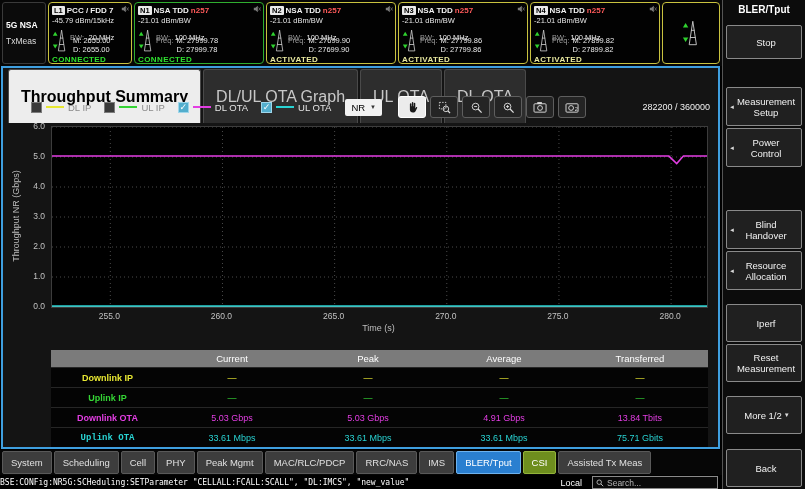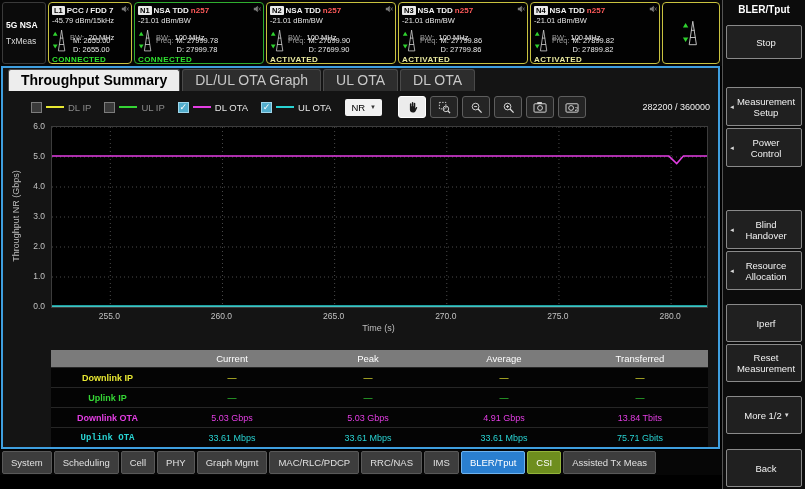--- a/index.html
+++ b/index.html
@@ -32,21 +32,21 @@
   .cell-status{font-size:8px;font-weight:bold;letter-spacing:.4px;height:10px;}
   .spk{position:absolute;right:2px;top:2px;width:8px;height:8px;opacity:.8;}
   .cell-partial{width:58px;flex:0 0 58px;display:flex;align-items:center;justify-content:center;}
   .cell-partial .tower{position:static;width:18px;height:30px;}
 
   
   #main{position:absolute;left:1px;top:66px;width:719px;height:383px;background:#141414;
         border:2px solid #3f9fdf;box-sizing:border-box;}
   .tabs{position:absolute;left:0;top:1px;display:flex;gap:2px;padding-left:5px;}
   .tab{background:#2d2d2d;color:#c8c8c8;border:1px solid #4a4a4a;border-bottom:none;
-       border-radius:3px 3px 0 0;padding:0 12px;height:21px;line-height:21px;font-size:14px;cursor:pointer;}
+       border-radius:3px 3px 0 0;padding:16px 12px;height:21px;line-height:21px;font-size:16px;cursor:pointer;}
   .tab.active{background:#ededed;color:#000;font-weight:bold;}
 
   
   .legend-row{position:absolute;left:28px;right:8px;top:27px;height:24px;display:flex;align-items:center;}
   #legend{display:flex;align-items:center;gap:13px;}
   .leg-item{display:flex;align-items:center;gap:4px;}
   .cb{width:11px;height:11px;background:#3a3a3a;border:1px solid #7c7c7c;display:flex;
       align-items:center;justify-content:center;font-size:9px;color:#fff;box-sizing:border-box;}
   .cb.checked{background:#53aecd;border-color:#9fd6ea;}
   .cb.checked::after{content:"✓";}
@@ -494,21 +494,21 @@
       <div class="btab">
         <span>Scheduling</span>
       </div>
       <div class="btab">
         <span>Cell</span>
       </div>
       <div class="btab">
         <span>PHY</span>
       </div>
       <div class="btab">
-        <span>Graph Mgmt</span>
+        <span>Peak Mgmt</span>
       </div>
       <div class="btab">
         <span>MAC/RLC/PDCP</span>
       </div>
       <div class="btab">
         <span>RRC/NAS</span>
       </div>
       <div class="btab">
         <span>IMS</span>
       </div>
@@ -516,20 +516,33 @@
         <span>BLER/Tput</span>
       </div>
       <div class="btab green">
         <span>CSI</span>
       </div>
       <div class="btab">
         <span>Assisted Tx Meas</span>
       </div>
     </div>
 
+  <div id="statusbar">
+    <div class="cmd">BSE:CONFig:NR5G:SCHeduling:SETParameter "CELLALL:FCALL:SCALL", "DL:IMCS", "new_value"</div>
+    <div class="sb-right">
+      <span class="local">Local</span>
+      <div class="searchbox">
+        <svg viewBox="0 0 10 10">
+          <circle cx="4" cy="4" r="2.8" fill="none" stroke="#cfcfcf"></circle>
+          <path d="M6.2 6.2 L9 9" stroke="#cfcfcf" stroke-width="1.1"></path>
+        </svg>
+        <span class="search-ph">Search...</span>
+      </div>
+    </div>
+  </div>
 
   <div id="sidebar">
     <div class="sk-title">BLER/Tput</div>
     <div id="sk-buttons">
 
     <div class="sk">
           <span class="sk-arrow"></span>
           <span class="sk-label">Stop</span>
           <span class="sk-caret"></span>
         </div>

